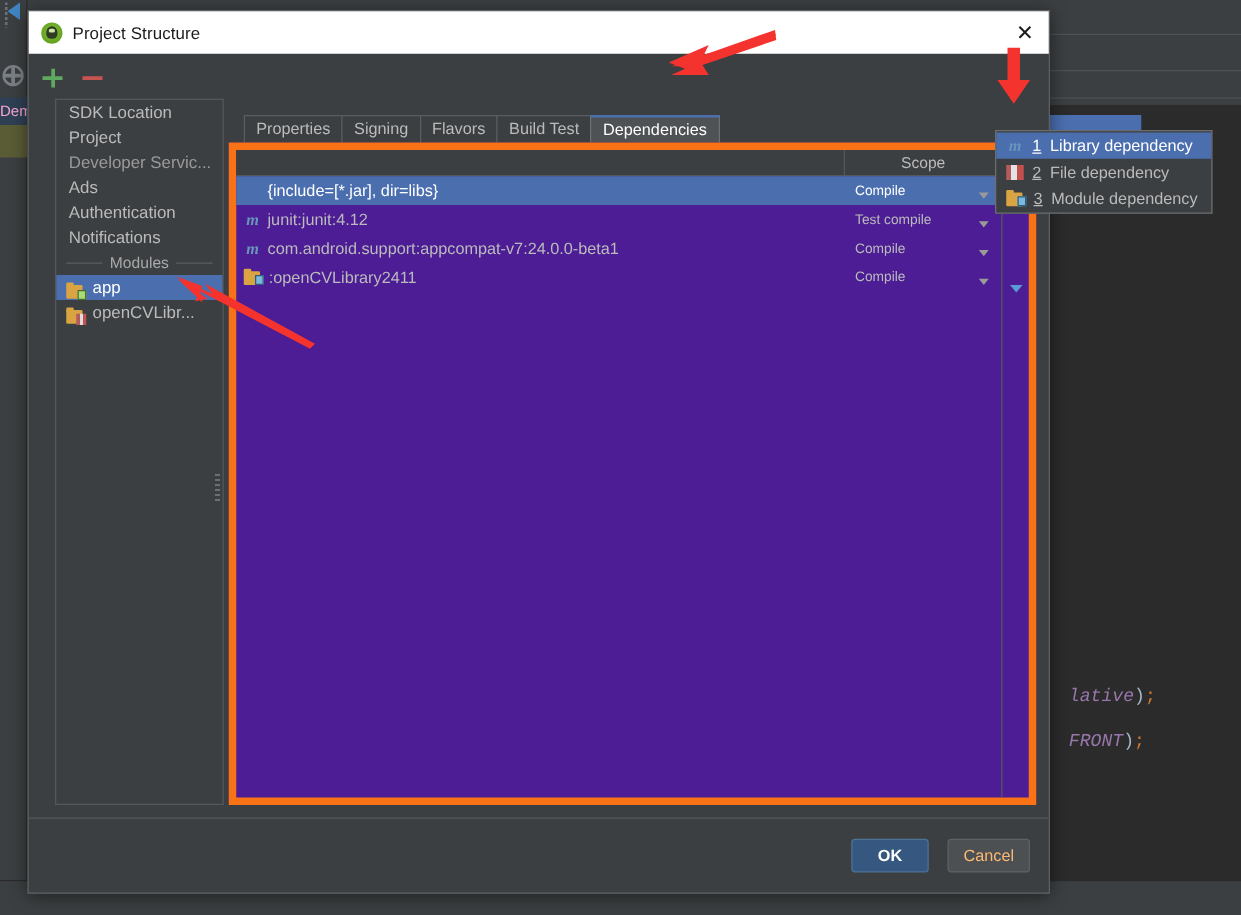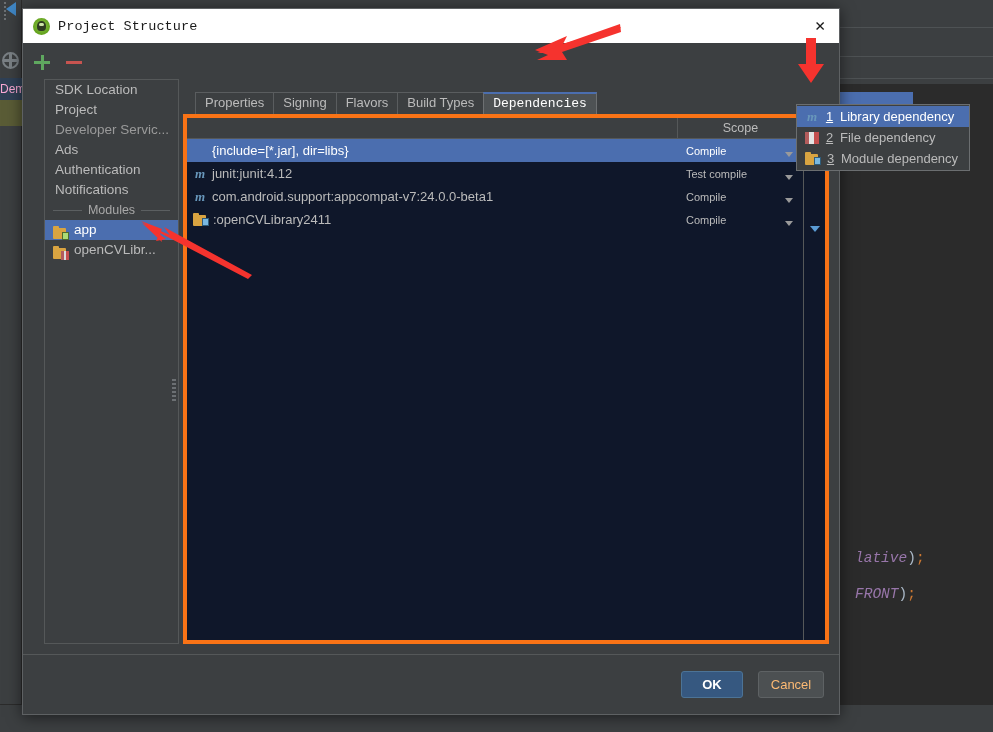--- a/index.html
+++ b/index.html
@@ -87,21 +87,21 @@
 
   
   #dialog {
     position: absolute; left: 22px; top: 8px; width: 818px; height: 707px;
     background: #3c3f41;
     border: 1px solid #5e6163;
     box-shadow: 0 2px 14px rgba(0,0,0,.55);
   }
   .titlebar {
     height: 34px; background: #ffffff; position: relative;
-    display: flex; align-items: center; padding: 0 10px; font-family: Liberation Mono, monospace;
+    display: flex; align-items: center; padding: 0 10px;
   }
   .title-icon {
     width: 17px; height: 17px; border-radius: 50%;
     background: radial-gradient(circle at 50% 45%, #8bc34a 0%, #63a21c 70%, #4e8216 100%);
     position: relative; margin-right: 8px; flex: none;
   }
   .title-icon::before {
     content: ""; position: absolute; left: 4px; top: 3px; width: 9px; height: 10px;
     background: #2f3b22; border-radius: 50% 50% 40% 40%;
   }
@@ -176,26 +176,25 @@
   }
   .tab {
     height: 22px; line-height: 20px; padding: 0 9px; font-size: 13px;
     color: #bbbbbb; background: #3c3f41;
     border: 1px solid #5a5d5f; border-bottom: none; margin-right: -1px;
     cursor: pointer; white-space: nowrap;
   }
   .tab.active {
     background: #4e5254; color: #ffffff; border-color: #6d7072;
     border-top: 2px solid #4b6eaf;
-    font-family: Liberation Mono, monospace;
   }
 
   .table-panel {
     position: absolute; left: 160px; top: 71px; right: 10px; bottom: 10px;
-    border: 4px solid #f97316; background: #0f172a;
+    border: 6px solid #f97316; background: #4c1d95;
   }
   .table-head {
     display: flex; height: 21px; background: #3c3f41;
     border-bottom: 1px solid #555859;
   }
   .th { font-size: 12.5px; color: #bbbbbb; line-height: 21px; }
   .th.name { flex: 1; border-right: 1px solid #555859; }
   .th.scope { width: 125px; text-align: center; }
   .th.spacer { width: 22px; border-left: 1px solid #555859; }
 
@@ -370,21 +369,21 @@
         <span>openCVLibr...</span>
       </div>
     </div>
 
     <div class="splitter"></div>
 
     <div class="tabs">
       <div class="tab">Properties</div>
       <div class="tab">Signing</div>
       <div class="tab">Flavors</div>
-      <div class="tab">Build Types</div>
+      <div class="tab">Build Test</div>
       <div class="tab active">Dependencies</div>
     </div>
 
     <div class="table-panel">
       <div class="table-head">
         <div class="th name"></div>
         <div class="th scope">Scope</div>
         <div class="th spacer"></div>
       </div>
 

